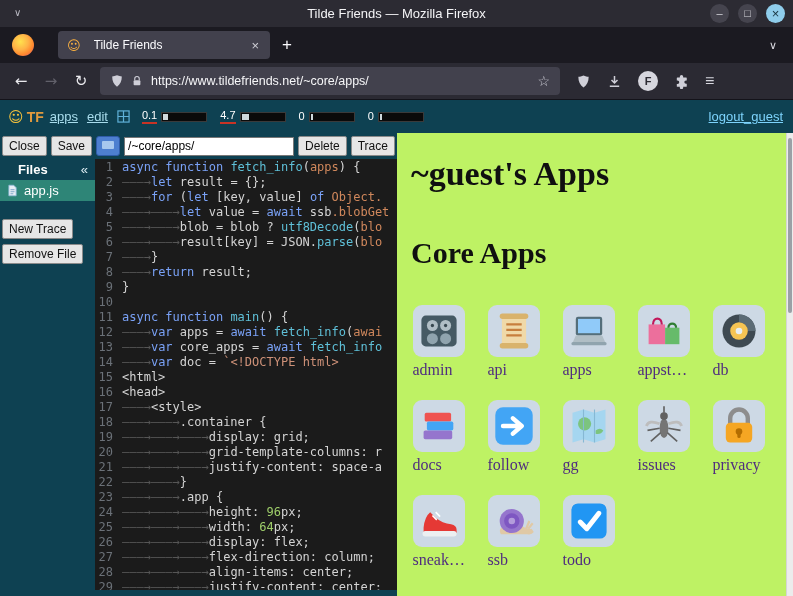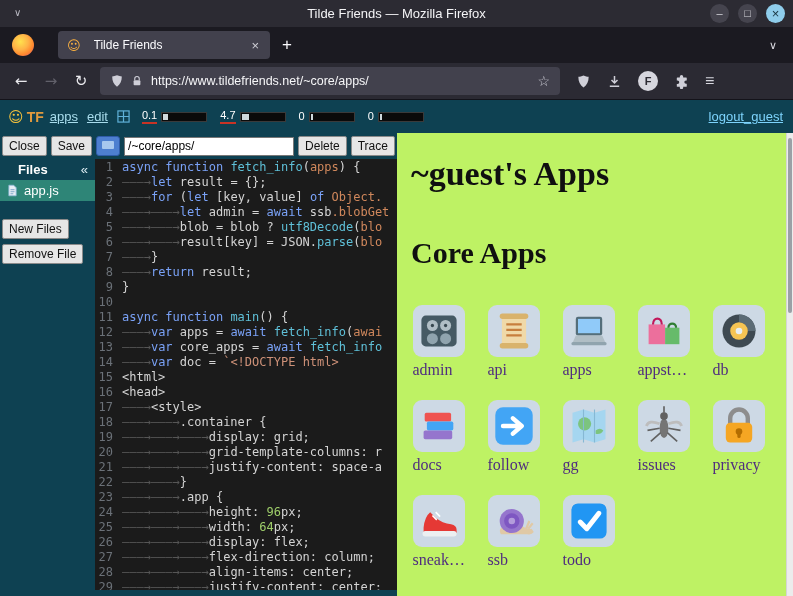--- a/index.html
+++ b/index.html
@@ -237,29 +237,29 @@
                 <span style="display: flex;">
                   <svg viewBox="0 0 16 16" width="13" height="15">
                     <path fill="#e8eef5" stroke="#8fb8d8" stroke-width="1" d="M3.5 1.5h6l3 3v10h-9z"></path>
                     <path fill="none" stroke="#6a99c0" d="M5.5 7h5M5.5 9.5h5M5.5 12h3.5"></path>
                   </svg>
                 </span>
                 <span>app.js</span>
               </div>
             </div>
           <div class="file-buttons">
-            <button class="tf-btn">New Files</button>
+            <button class="tf-btn">New Trace</button>
             <button class="tf-btn">Remove File</button>
           </div>
         </div>
         <div class="code-editor" id="code-area">
             <div class="code-line"><span class="line-number">1</span><span class="line-text"><span class="tk-k">async</span><span class="tk-p"> </span><span class="tk-k">function</span><span class="tk-p"> </span><span class="tk-f">fetch_info</span><span class="tk-p">(</span><span class="tk-o">apps</span><span class="tk-p">) {</span></span></div>
             <div class="code-line"><span class="line-number">2</span><span class="line-text"><span class="tk-w">———→</span><span class="tk-k">let</span><span class="tk-p"> result = {};</span></span></div>
             <div class="code-line"><span class="line-number">3</span><span class="line-text"><span class="tk-w">———→</span><span class="tk-k">for</span><span class="tk-p"> (</span><span class="tk-k">let</span><span class="tk-p"> [key, value] </span><span class="tk-k">of</span><span class="tk-p"> </span><span class="tk-o">Object.</span></span></div>
-            <div class="code-line"><span class="line-number">4</span><span class="line-text"><span class="tk-w">———→———→</span><span class="tk-k">let</span><span class="tk-p"> admin = </span><span class="tk-k">await</span><span class="tk-p"> ssb</span><span class="tk-o">.blobGet</span></span></div>
+            <div class="code-line"><span class="line-number">4</span><span class="line-text"><span class="tk-w">———→———→</span><span class="tk-k">let</span><span class="tk-p"> value = </span><span class="tk-k">await</span><span class="tk-p"> ssb</span><span class="tk-o">.blobGet</span></span></div>
             <div class="code-line"><span class="line-number">5</span><span class="line-text"><span class="tk-w">———→———→</span><span class="tk-p">blob = blob ? </span><span class="tk-f">utf8Decode</span><span class="tk-p">(</span><span class="tk-o">blo</span></span></div>
             <div class="code-line"><span class="line-number">6</span><span class="line-text"><span class="tk-w">———→———→</span><span class="tk-p">result[key] = JSON.</span><span class="tk-f">parse</span><span class="tk-p">(</span><span class="tk-o">blo</span></span></div>
             <div class="code-line"><span class="line-number">7</span><span class="line-text"><span class="tk-w">———→</span><span class="tk-p">}</span></span></div>
             <div class="code-line"><span class="line-number">8</span><span class="line-text"><span class="tk-w">———→</span><span class="tk-k">return</span><span class="tk-p"> result;</span></span></div>
             <div class="code-line"><span class="line-number">9</span><span class="line-text"><span class="tk-p">}</span></span></div>
             <div class="code-line"><span class="line-number">10</span><span class="line-text"></span></div>
             <div class="code-line"><span class="line-number">11</span><span class="line-text"><span class="tk-k">async</span><span class="tk-p"> </span><span class="tk-k">function</span><span class="tk-p"> </span><span class="tk-f">main</span><span class="tk-p">() {</span></span></div>
             <div class="code-line"><span class="line-number">12</span><span class="line-text"><span class="tk-w">———→</span><span class="tk-k">var</span><span class="tk-p"> apps = </span><span class="tk-k">await</span><span class="tk-p"> </span><span class="tk-f">fetch_info</span><span class="tk-p">(</span><span class="tk-o">awai</span></span></div>
             <div class="code-line"><span class="line-number">13</span><span class="line-text"><span class="tk-w">———→</span><span class="tk-k">var</span><span class="tk-p"> core_apps = </span><span class="tk-k">await</span><span class="tk-p"> </span><span class="tk-f">fetch_info</span></span></div>
             <div class="code-line"><span class="line-number">14</span><span class="line-text"><span class="tk-w">———→</span><span class="tk-k">var</span><span class="tk-p"> doc = </span><span class="tk-s">`&lt;!DOCTYPE html&gt;</span></span></div>

